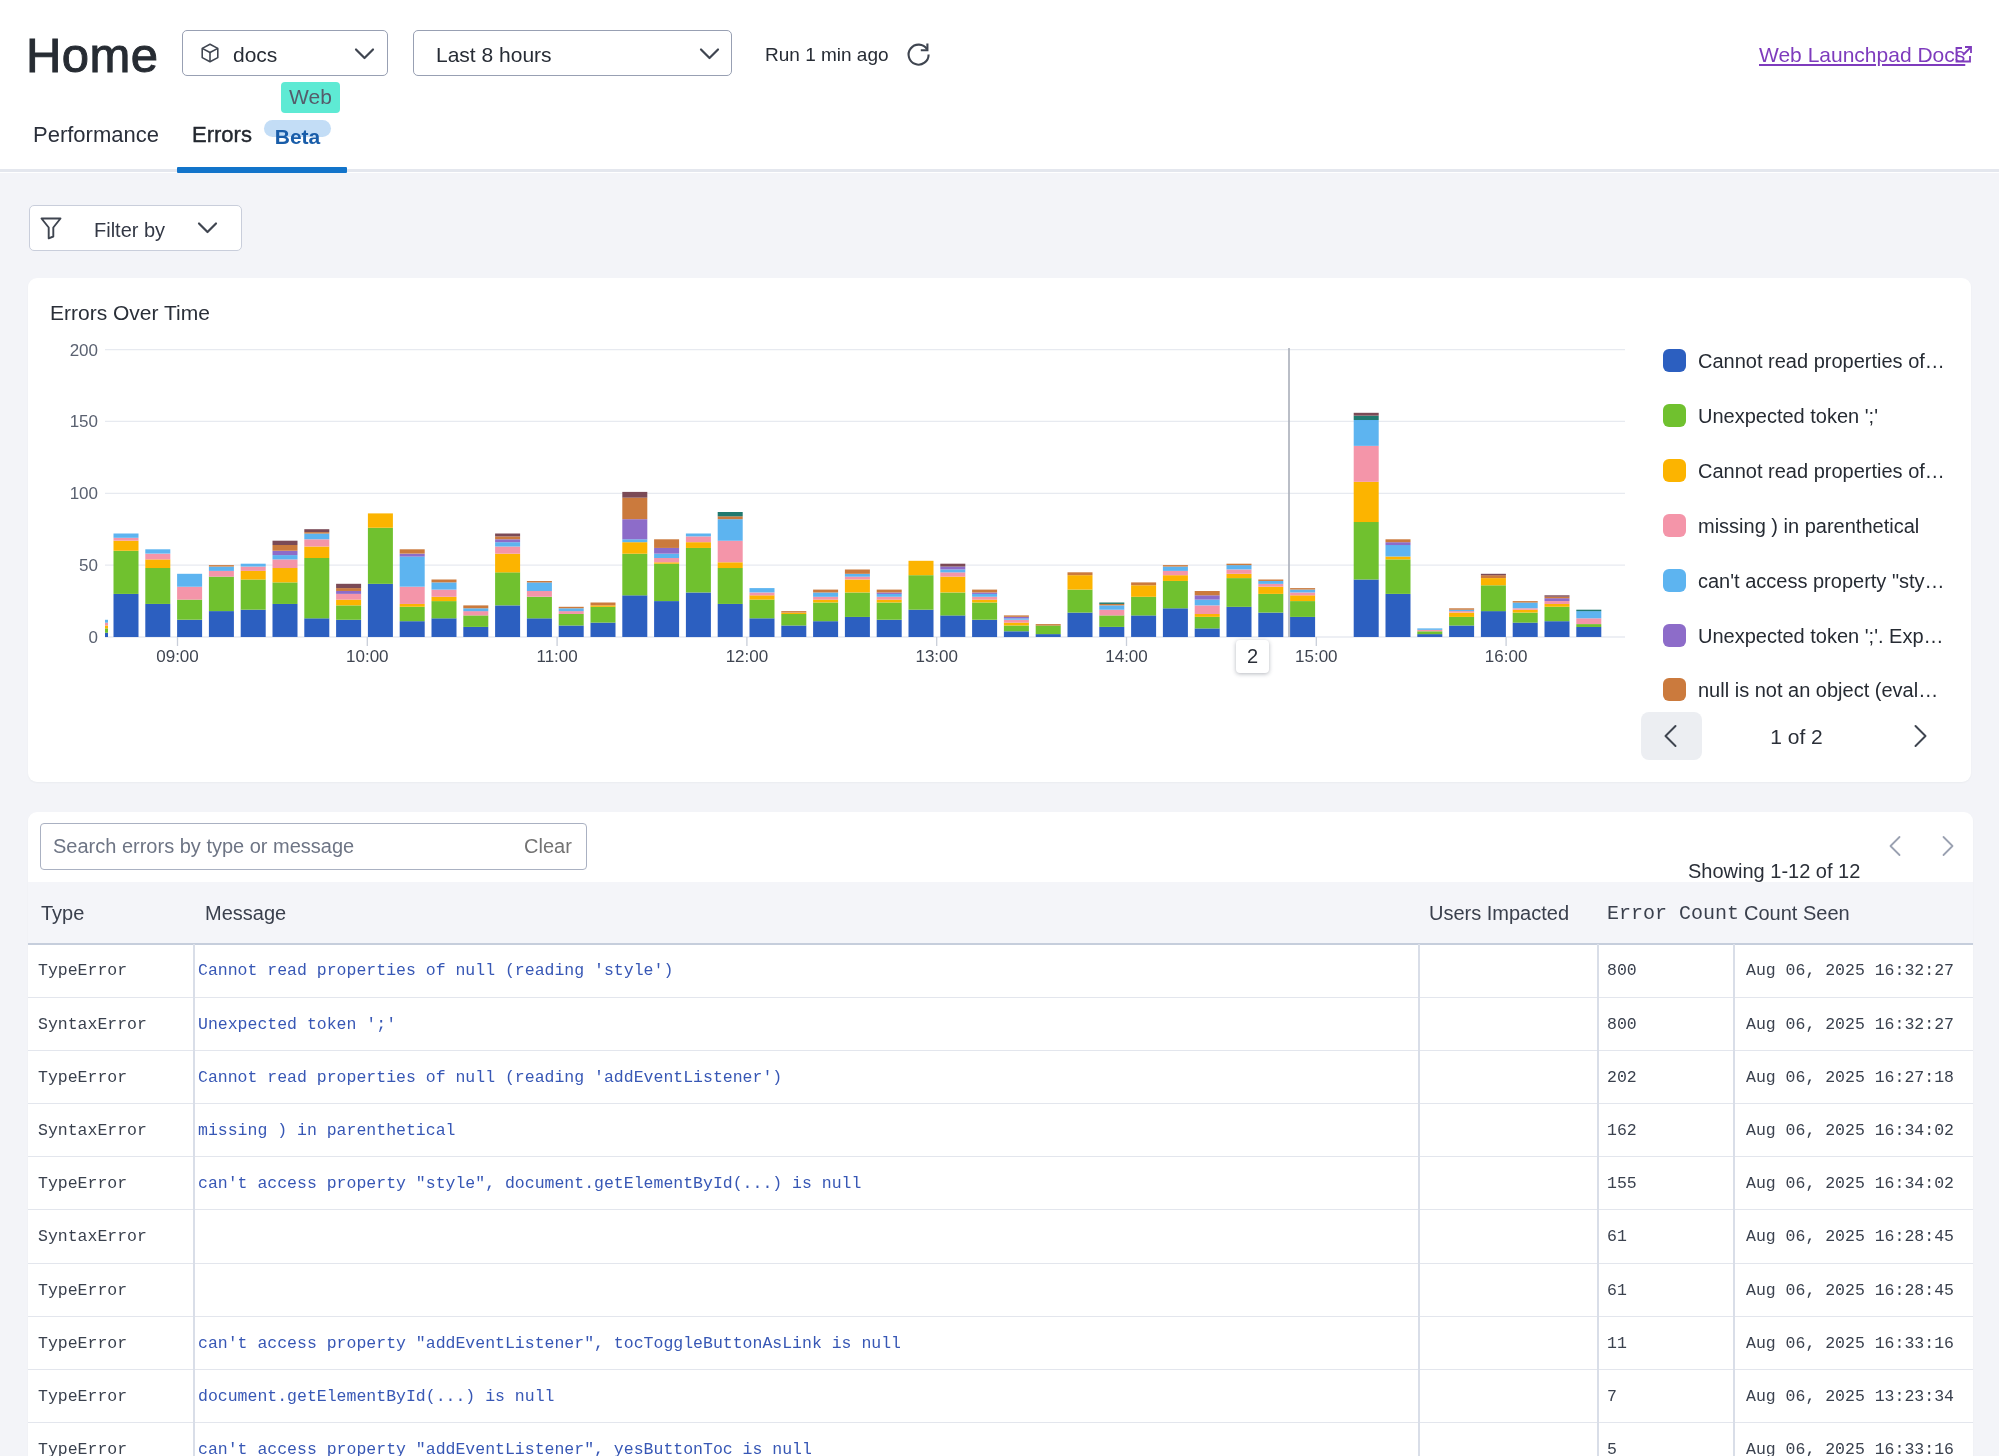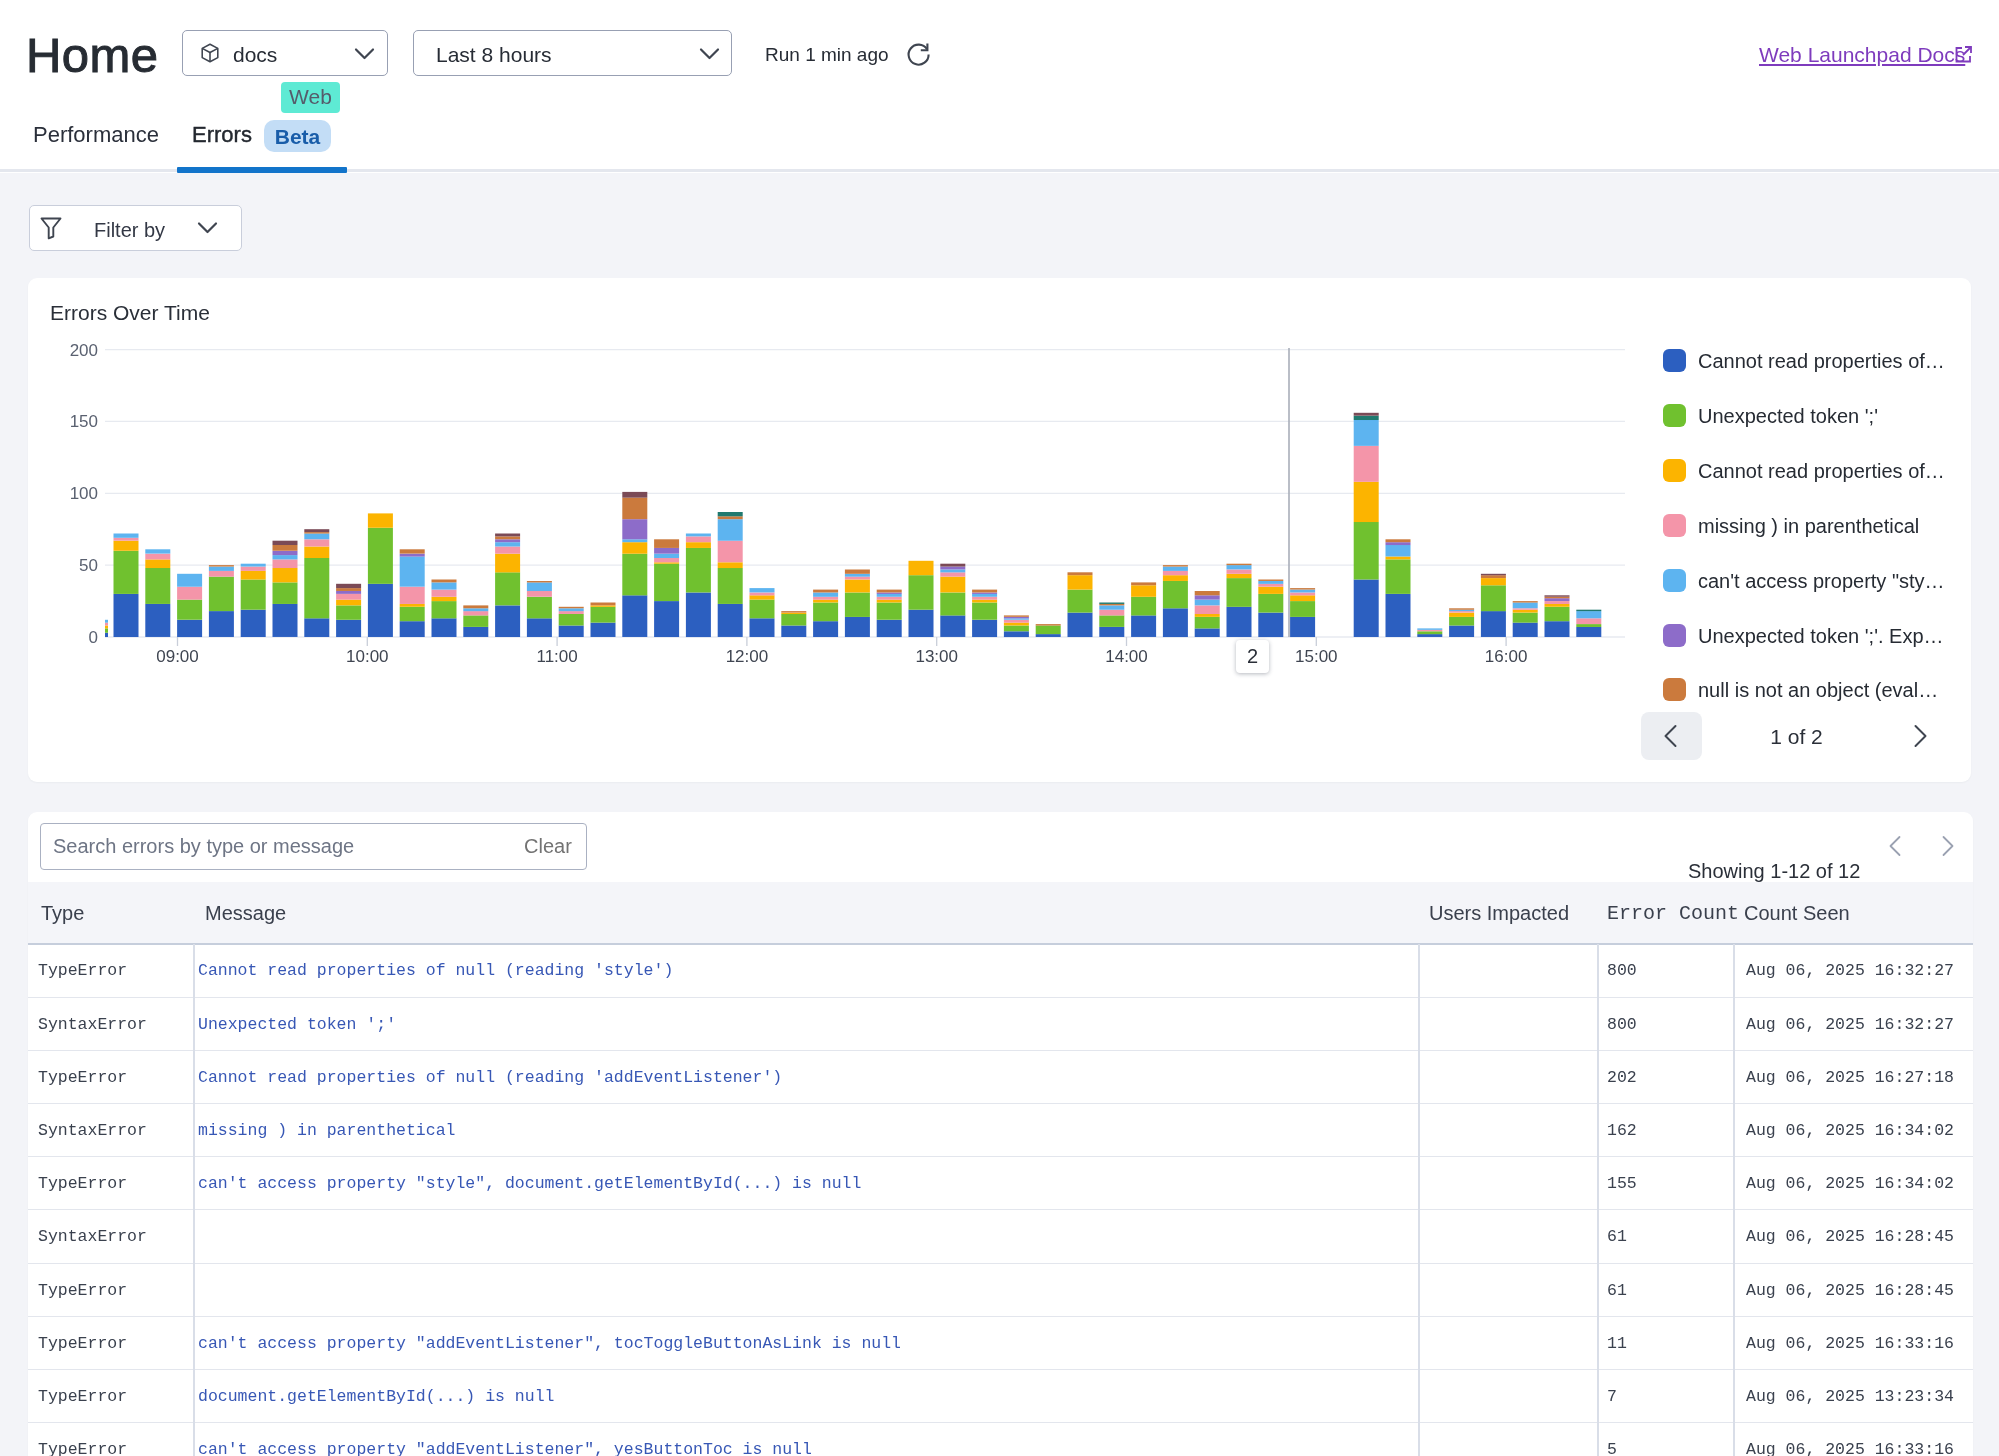--- a/index.html
+++ b/index.html
@@ -17,21 +17,21 @@
 #webchip { position:absolute; left:281px; top:38px; width:59px; height:31px; background:#5eead4; border-radius:4px;
   font-size:21px; color:#555c6b; text-align:center; line-height:30px;margin-top:44px; }
 #dd2-label { position:absolute; left:436px; top:43px; font-size:21px; color:#272c35; }
 #runago { position:absolute; left:765px; top:44px; font-size:19px; color:#272c35; }
 #doclink { position:absolute; left:1759px; top:43px; font-size:21px; color:#7e3bbd; text-decoration:underline; }
 
 
 #tabs-border { position:absolute; left:0px; top:169px; width:1999px; height:2.5px; background:#e4e7ee; }
 #tab-perf { position:absolute; left:33px; top:122px; font-size:22px; color:#2a2f3a; }
 #tab-err  { position:absolute; left:192px; top:122px; font-size:22px; color:#23282f; -webkit-text-stroke:0.4px #23282f; }
-#beta { position:absolute; left:264px; top:120px; width:67px; height:32px; background:#c3ddf6; border-radius:10px;
+#beta { position:absolute; left:264px; top:120px; width:67px; height:17px; background:#c3ddf6; border-radius:10px;
   color:#195da9; font-size:21px; font-weight:700; text-align:center; line-height:33px; }
 #tab-underline { position:absolute; left:177px; top:167px; width:170px; height:6px; background:#1274ca; border-radius:1px; }
 
 
 #filter { position:absolute; left:29px; top:205px; width:213px; height:46px; background:#fff; border:1px solid #c9cedb; border-radius:5px; }
 #filter-label { position:absolute; left:94px; top:219px; font-size:20px; color:#333845; }
 
 
 #chartcard { position:absolute; left:28px; top:278px; width:1943px; height:504px; background:#fff; border-radius:9px;
   box-shadow:0 1px 2px rgba(30,40,60,0.04); }

